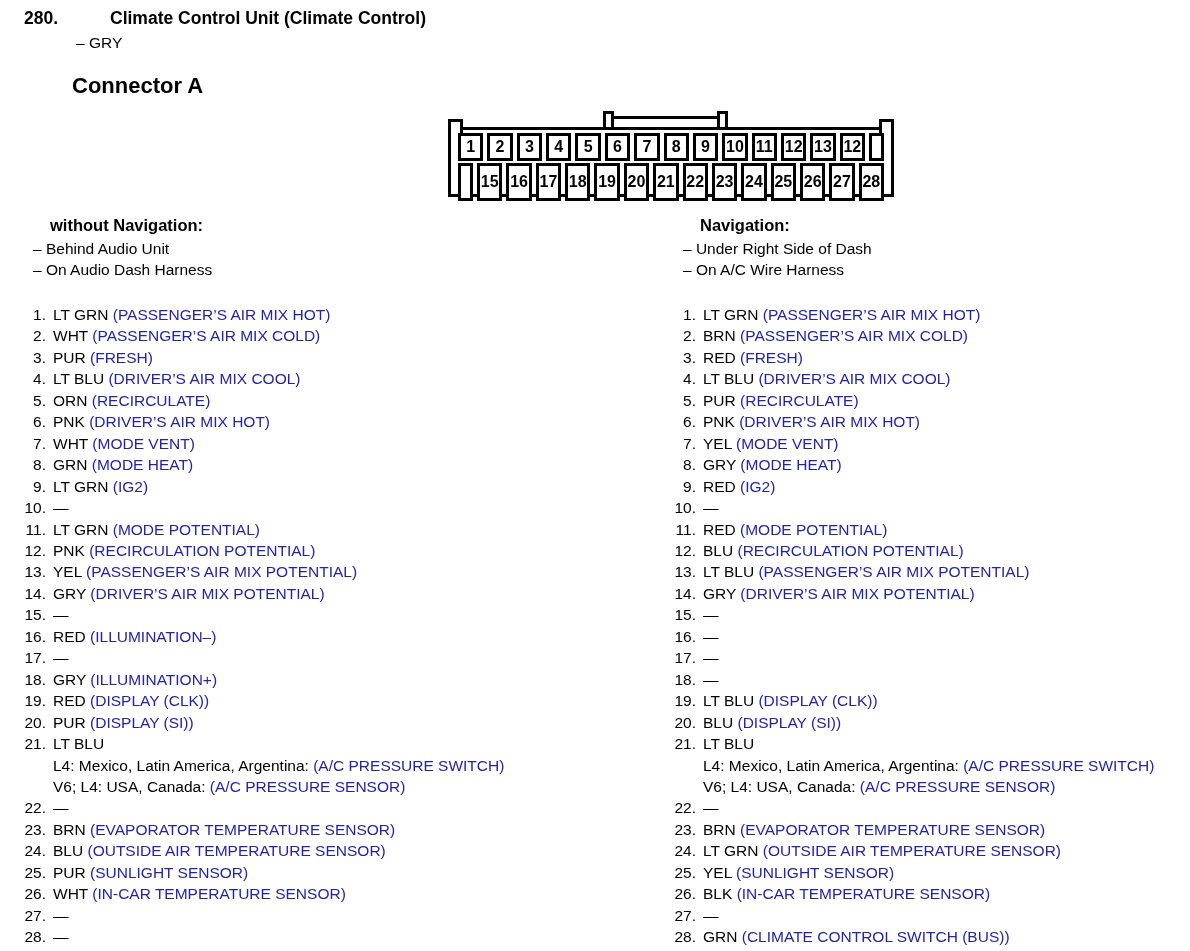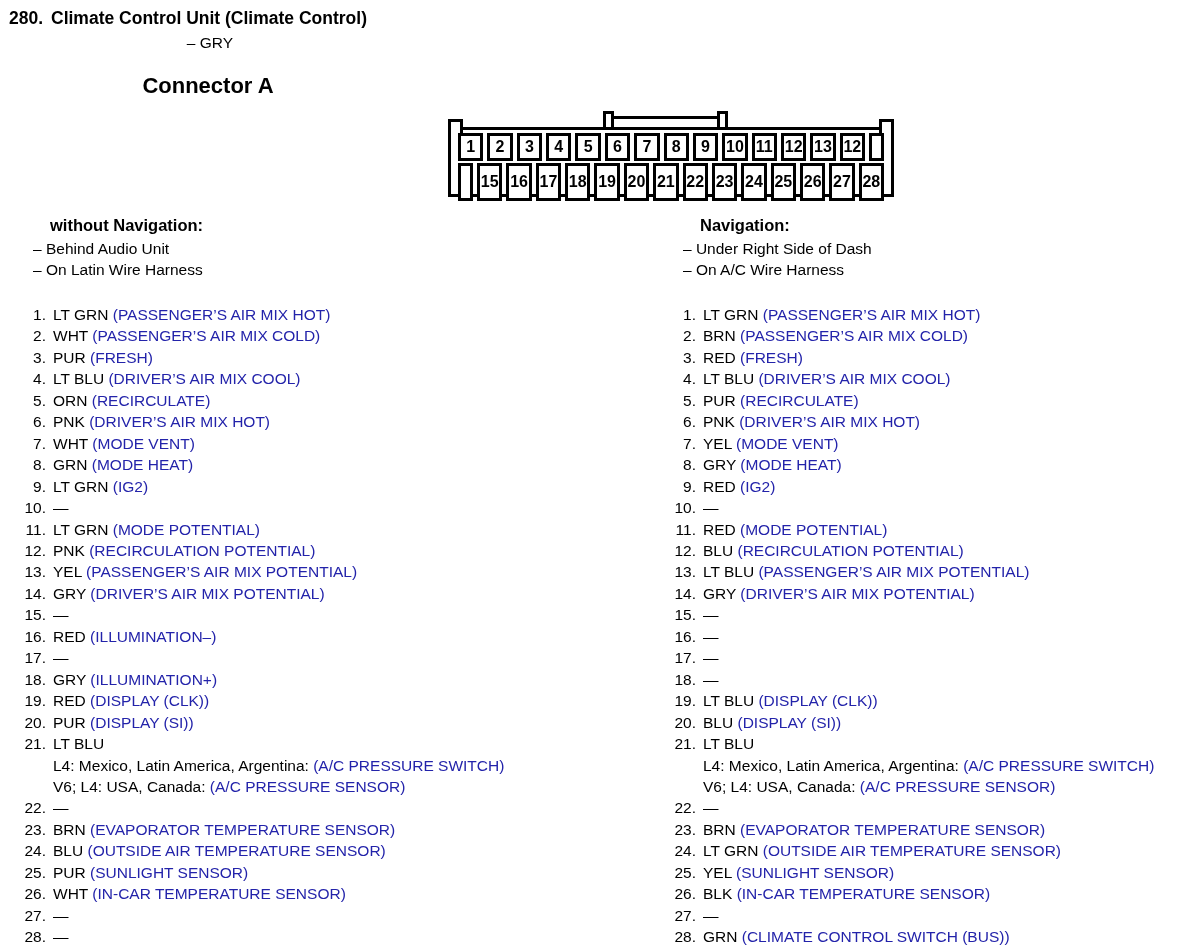--- a/index.html
+++ b/index.html
@@ -6,24 +6,24 @@
   html,body { background:#ffffff; }
   body {
     width:1190px; height:951px; position:relative; overflow:hidden;
     font-family:"Liberation Sans","DejaVu Sans",sans-serif;
     color:#000;
     --fn-blue:#2323aa;
   }
   .page { position:absolute; inset:0; }
 
   
-  .doc-header { position:absolute; left:1px; top:8px;text-align:center; }
+  .doc-header { position:absolute; left:24px; top:8px; }
   .title-row { display:flex; align-items:baseline; }
   .item-no { display:inline-block; width:50px; font-weight:bold; font-size:17.5px; }
-  .title { font-weight:bold; font-size:17.5px; }
+  .title { font-weight:bold; font-size:17.5px;margin-left:36px; }
   .conn-color { margin-left:52px; margin-top:5px; font-size:15.5px; }
   .conn-label { margin-left:48px; margin-top:21px; font-weight:bold; font-size:22px; }
 
   
   .connector {
     position:absolute; left:448px; top:127px; width:446px; height:70px;
     border:3px solid #000; background:#fff;
   }
   .hook {
     position:absolute; top:-11px; width:15px; height:14px;
@@ -120,21 +120,21 @@
         <div class="pcell">26</div>
         <div class="pcell">27</div>
         <div class="pcell">28</div>
       </div>
   </figure>
 
   <section class="pin-col col-left">
     <h2>without Navigation:</h2>
     <div class="notes">
         <div class="note-line">– Behind Audio Unit</div>
-        <div class="note-line">– On Latin Wire Harness</div>
+        <div class="note-line">– On Audio Dash Harness</div>
       </div>
     <div class="pin-list">
         <div class="pin-row">
           <span class="pin-num">1.</span>
           <span class="pin-body">
             <span class="pin-line"><span class="pin-wire">LT GRN</span> <span class="pin-fn">(PASSENGER’S AIR MIX HOT)</span></span>
           </span>
         </div>
         <div class="pin-row">
           <span class="pin-num">2.</span>

